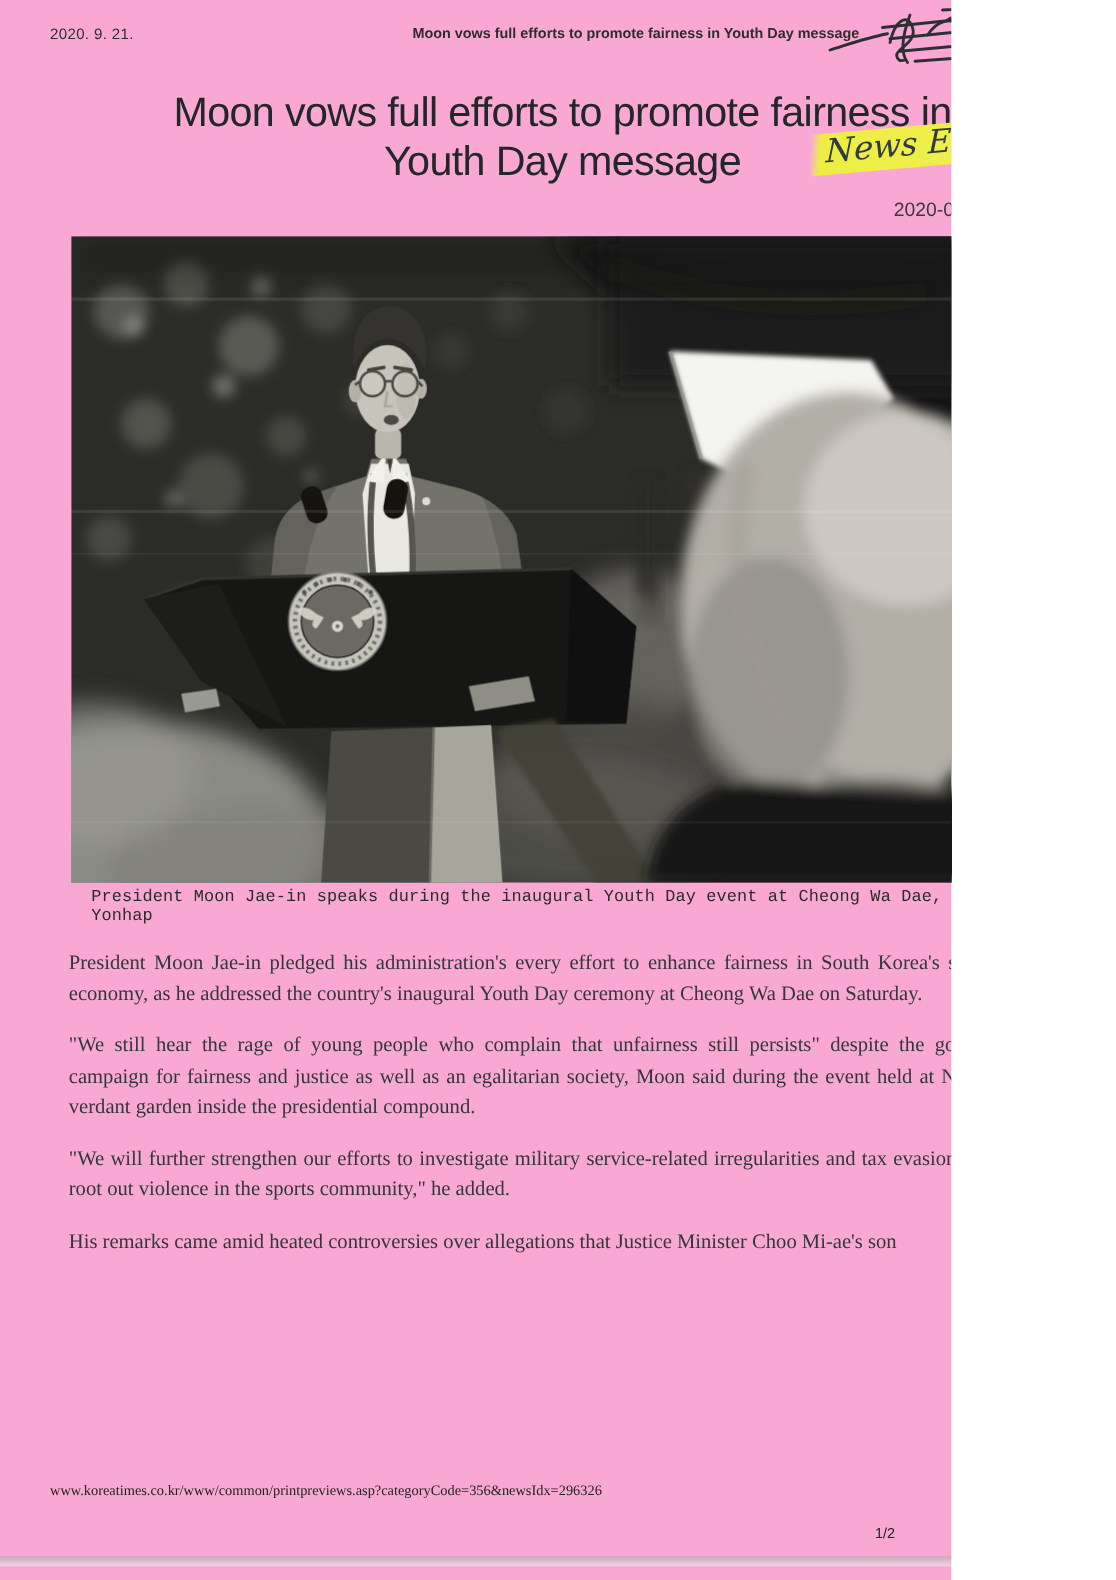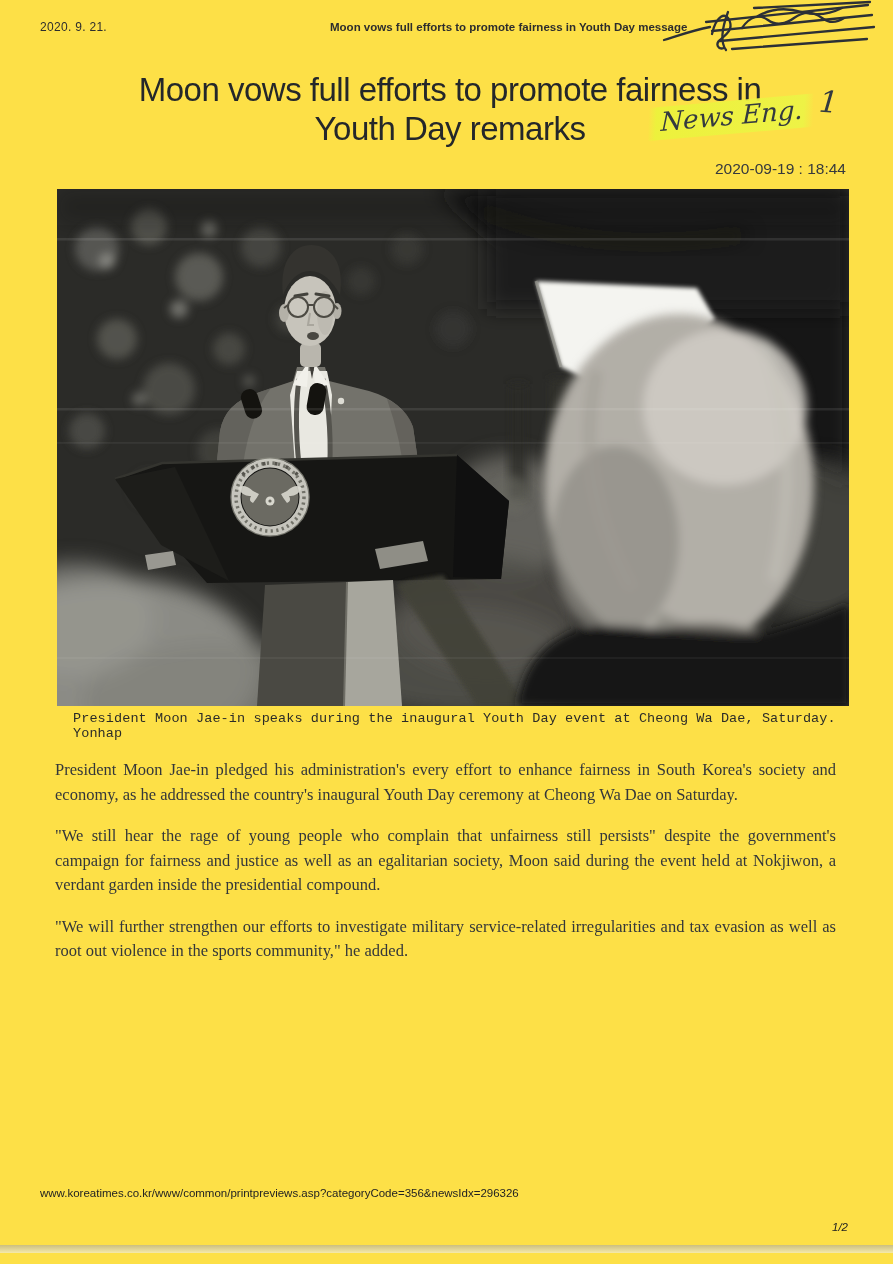--- a/index.html
+++ b/index.html
@@ -1,17 +1,17 @@
 <!DOCTYPE html>
 <html><head>
 <meta charset="utf-8">
 <style>
   html,body { margin:0; padding:0; background:#ffffff; }
   .page {
-    position:relative; width:893px; height:1264px; background:#fde047;
+    position:relative; width:761px; height:1264px; background:#f9a8d4;
     font-family:"Liberation Sans", sans-serif; overflow:hidden;
   }
 
   
   .print-date {
     position:absolute; left:40px; top:20px;
     font-size:12px; color:#2d2d2d; letter-spacing:0.3px;
   }
   .print-title {
     position:absolute; left:330px; top:21px;
@@ -63,25 +63,25 @@
   .body-text {
     position:absolute; top:758px; left:55px; width:781px;
     font-size:16.5px; line-height:24.5px; color:#34373a;
     text-align:justify;
   }
   .body-text p { margin:0 0 17px 0;font-family:Liberation Serif, serif; }
 
   
   .footer-url {
     position:absolute; left:40px; top:1187px;
-    font-size:11.5px; color:#222222;
+    font-size:11.5px; color:#222222;font-family:Liberation Serif, serif;
   }
   .footer-page {
     position:absolute; right:45px; top:1221px;
-    font-size:11.5px; color:#222222;font-style:italic;
+    font-size:11.5px; color:#222222;
   }
   .bottom-shadow {
     position:absolute; left:0; top:1245px; width:893px; height:8px;
     background:linear-gradient(to bottom, #a9a9a7, #efefed);
     opacity:0.6;
   }
 </style>
 </head>
 <body>
 
@@ -100,21 +100,21 @@
       <path d="M44,22 L206,5"></path>
       <path d="M50,31 L210,15"></path>
       <path d="M58,41 L212,27"></path>
       <path d="M70,49 L205,39"></path>
       <path d="M92,8 L208,2"></path>
     </g>
   </svg>
 
   <h1 class="headline">
     <span class="hl-line">Moon vows full efforts to promote fairness in</span>
-    <span class="hl-line">Youth Day remarks</span>
+    <span class="hl-line">Youth Day message</span>
   </h1>
 
   <div class="annotation">
     <span class="hl">News Eng.</span><span class="num">1</span>
   </div>
 
   <div class="timestamp">2020-09-19 : 18:44</div>
 
   <svg class="photo" viewBox="0 0 792 517" preserveAspectRatio="none">
     <defs>
@@ -256,19 +256,20 @@
     <rect y="468" width="792" height="2" fill="#ffffff" opacity=".05"></rect>
     <rect width="792" height="36" fill="#0d0d0b" opacity=".25" filter="url(#b10)"></rect>
   </svg>
 
   <div class="caption">President Moon Jae-in speaks during the inaugural Youth Day event at Cheong Wa Dae, Saturday. Yonhap</div>
 
   <div class="body-text">
     <p>President Moon Jae-in pledged his administration's every effort to enhance fairness in South Korea's society and economy, as he addressed the country's inaugural Youth Day ceremony at Cheong Wa Dae on Saturday.</p>
     <p>"We still hear the rage of young people who complain that unfairness still persists" despite the government's campaign for fairness and justice as well as an egalitarian society, Moon said during the event held at Nokjiwon, a verdant garden inside the presidential compound.</p>
     <p>"We will further strengthen our efforts to investigate military service-related irregularities and tax evasion as well as root out violence in the sports community," he added.</p>
+    <p>His remarks came amid heated controversies over allegations that Justice Minister Choo Mi-ae's son</p>
   </div>
 
   <span class="footer-url">www.koreatimes.co.kr/www/common/printpreviews.asp?categoryCode=356&amp;newsIdx=296326</span>
   <span class="footer-page">1/2</span>
   <div class="bottom-shadow"></div>
 
 </div>
 
 </body></html>

